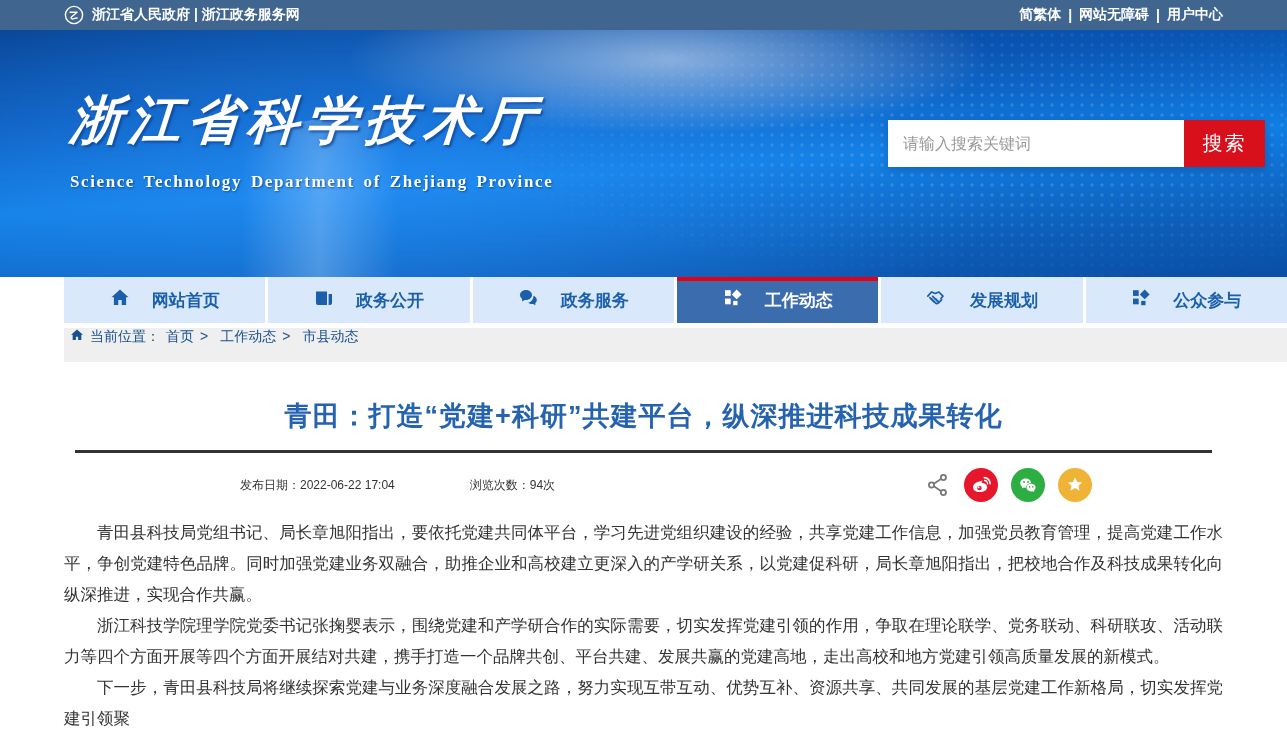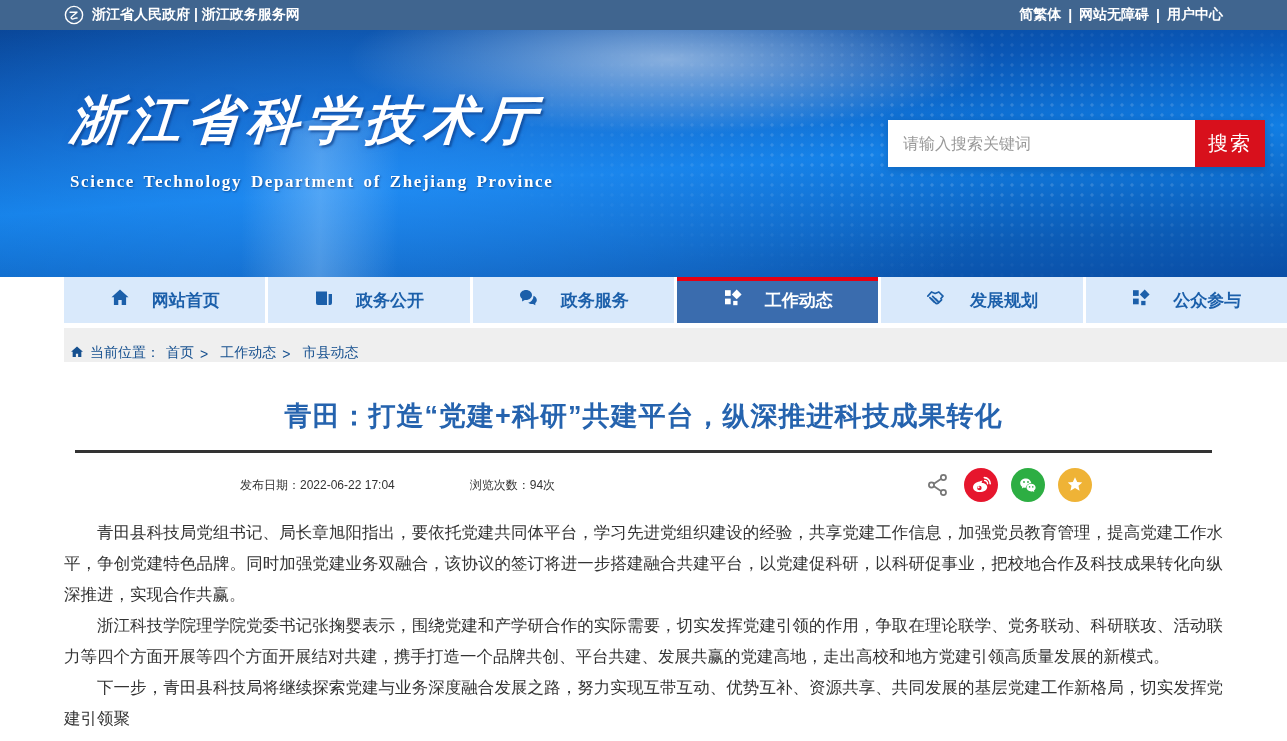--- a/index.html
+++ b/index.html
@@ -80,21 +80,21 @@
     flex: 1; height: 100%;
     border: none; outline: none;
     padding: 5px 15px;
     font-size: 16px;
     color: #333;
     background: #fff;
     font-family: inherit;
   }
   .search-input::placeholder { color: #999; }
   .search-btn {
-    width: 70px; height: 100%;
+    width: 81px; height: 100%;
     border: none; cursor: pointer;
     background: #d8101c;
     color: #fff;
     font-size: 20px;
     letter-spacing: 2px;
     font-family: inherit;
   }
 
   
   .nav {
@@ -117,21 +117,21 @@
     color: #fff;
     box-shadow: inset 0 4px 0 0 #e60012;
   }
 
   
   .breadcrumb {
     margin-left: 64px;
     margin-top: 5px;
     height: 34px;
     background: #efefef;
-    display: flex; align-items: flex-end;
+    display: flex; align-items: flex-start;
     gap: 6px;
     padding-left: 6px;
     font-size: 14px;
     color: #16508f;
   }
   .crumb-link { cursor: pointer; }
   .crumb-sep { margin-right: 6px; }
 
   
   .article-title {
@@ -328,17 +328,17 @@
       </span>
       <span class="share-circle qzone">
         <svg width="22" height="22" viewBox="0 0 24 24">
           <path fill="#fff" d="M12 3.6l2.4 5 5.5.6-4.1 3.6 1.2 5.4L12 15.3l-5 2.9 1.2-5.4-4.1-3.6 5.5-.6z"></path>
         </svg>
       </span>
     </span>
   </div>
 
   <div class="article-body">
-    <p>青田县科技局党组书记、局长章旭阳指出，要依托党建共同体平台，学习先进党组织建设的经验，共享党建工作信息，加强党员教育管理，提高党建工作水平，争创党建特色品牌。同时加强党建业务双融合，该协议的签订将进一步搭建融合共建平台，以党建促科研，以科研促事业，把校地合作及科技成果转化向纵深推进，实现合作共赢。</p>
+    <p>青田县科技局党组书记、局长章旭阳指出，要依托党建共同体平台，学习先进党组织建设的经验，共享党建工作信息，加强党员教育管理，提高党建工作水平，争创党建特色品牌。同时加强党建业务双融合，助推企业和高校建立更深入的产学研关系，以党建促科研，局长章旭阳指出，把校地合作及科技成果转化向纵深推进，实现合作共赢。</p>
     <p>浙江科技学院理学院党委书记张掬婴表示，围绕党建和产学研合作的实际需要，切实发挥党建引领的作用，争取在理论联学、党务联动、科研联攻、活动联力等四个方面开展等四个方面开展结对共建，携手打造一个品牌共创、平台共建、发展共赢的党建高地，走出高校和地方党建引领高质量发展的新模式。</p>
     <p>下一步，青田县科技局将继续探索党建与业务深度融合发展之路，努力实现互带互动、优势互补、资源共享、共同发展的基层党建工作新格局，切实发挥党建引领聚</p>
   </div>
 </div>
 
 </body></html>

